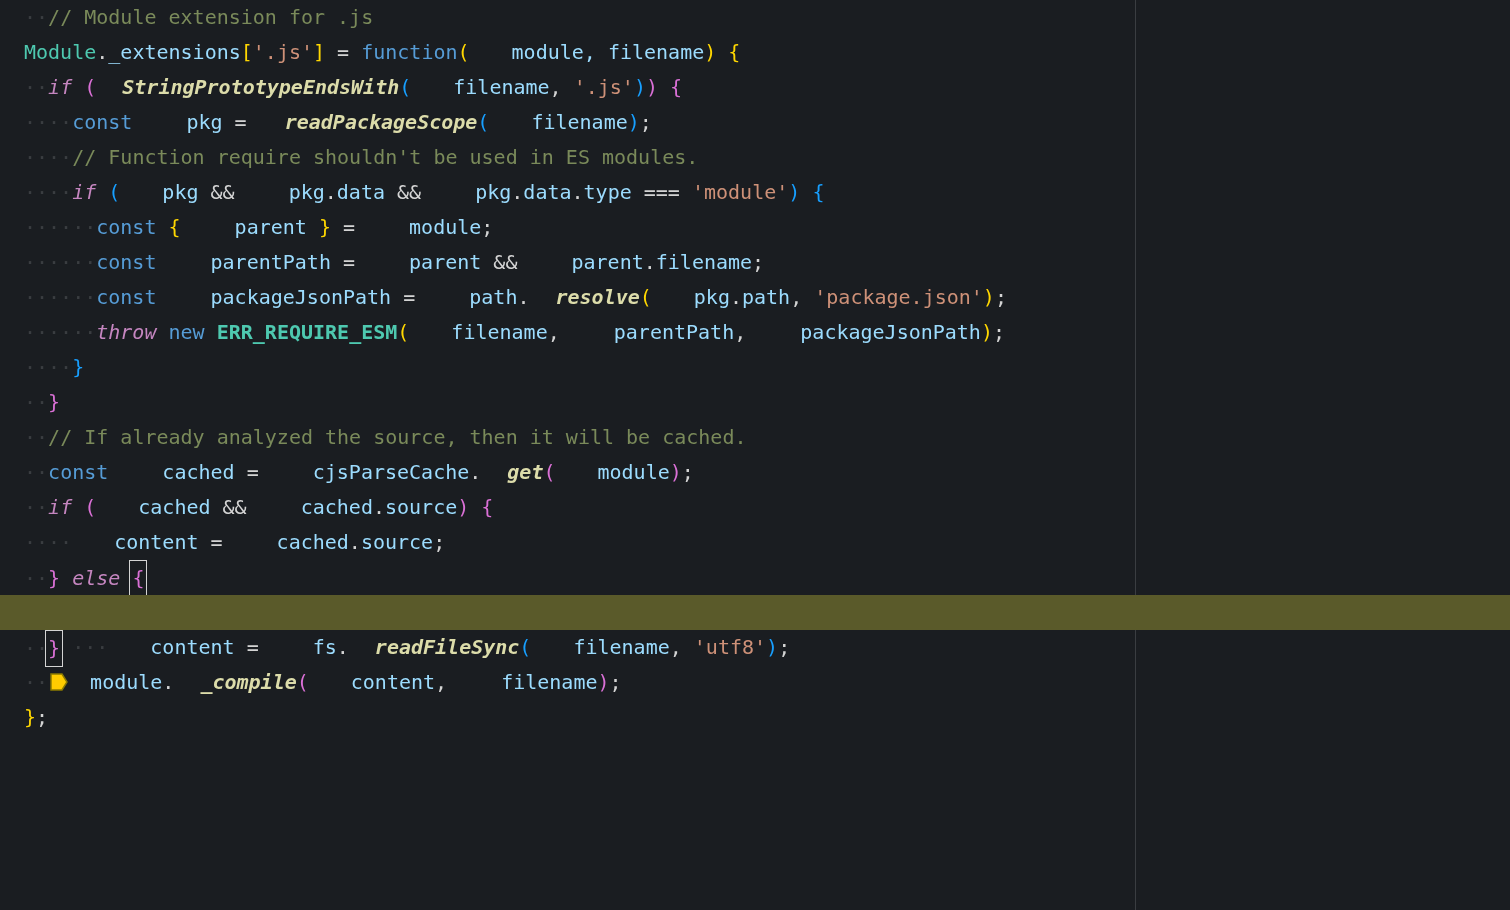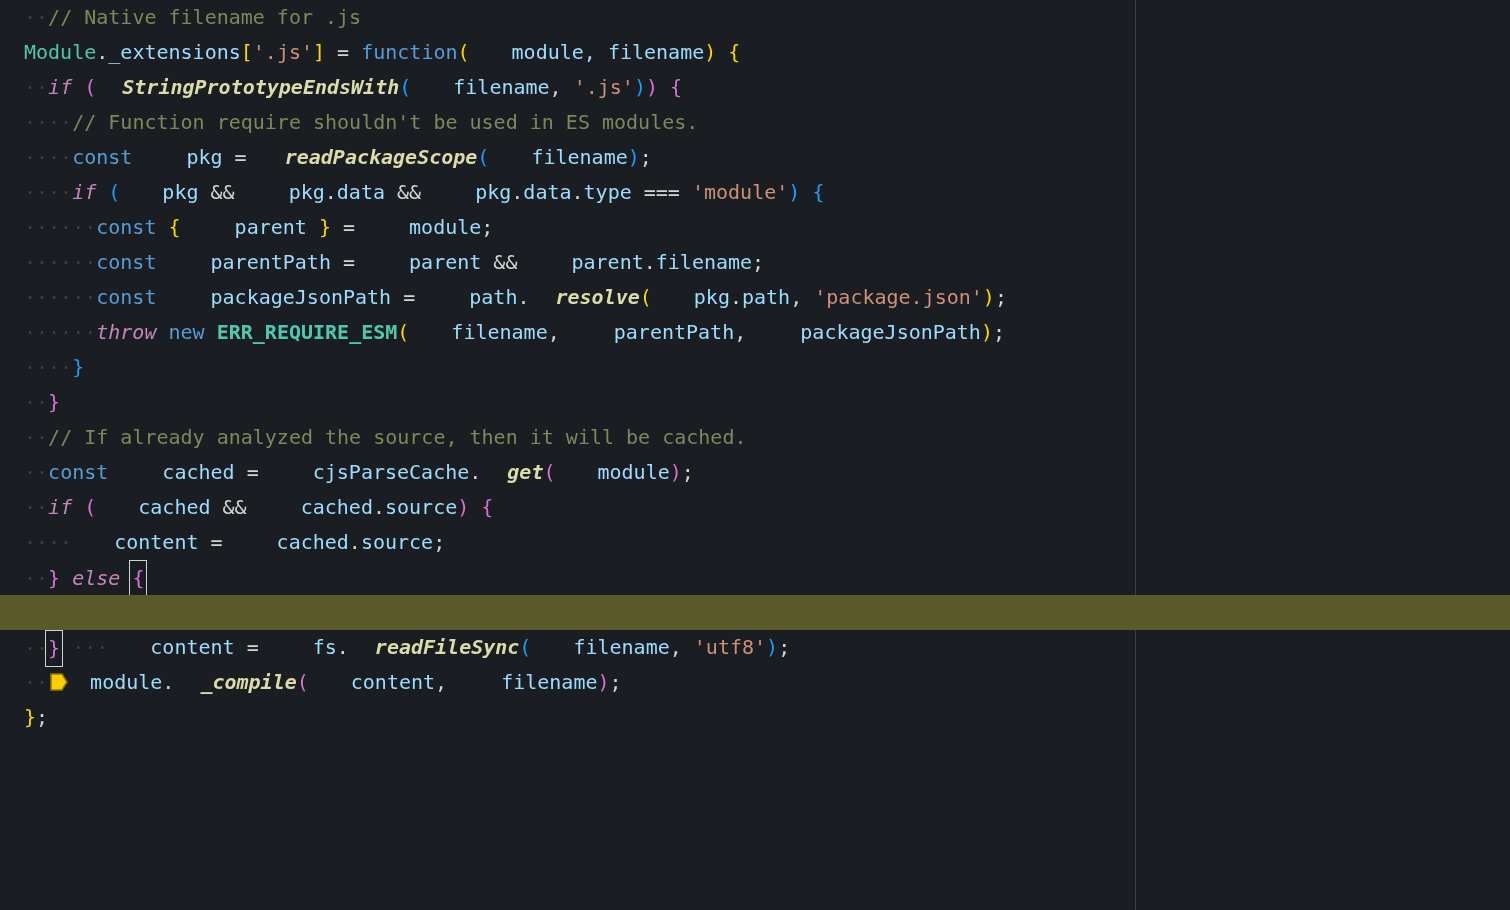--- a/index.html
+++ b/index.html
@@ -73,29 +73,29 @@
   .breakpoint-marker svg {
     display: block;
   }
 </style>
 </head>
 <body>
 
 <div class="editor">
   <div class="ruler"></div>
 
-  <div class="line"><span class="indent-dot">··</span><span class="c-comment">// Native filename for .js</span></div>
+  <div class="line"><span class="indent-dot">··</span><span class="c-comment">// Module extension for .js</span></div>
 
   <div class="line"><span class="c-object">Module</span><span class="c-punct">.</span><span class="c-prop">_extensions</span><span class="c-paren">[</span><span class="c-string">'.js'</span><span class="c-paren">]</span><span class="c-op"> = </span><span class="c-keyword2">function</span><span class="c-paren">(</span><span class="c-ident">module, filename</span><span class="c-paren">)</span><span class="c-punct"> </span><span class="c-paren">{</span></div>
 
   <div class="line"><span class="indent-dot">··</span><span class="c-keyword">if</span><span class="c-punct"> </span><span class="c-paren2">(</span><span class="c-func">StringPrototypeEndsWith</span><span class="c-paren3">(</span><span class="c-ident">filename</span><span class="c-punct">, </span><span class="c-string">'.js'</span><span class="c-paren3">)</span><span class="c-paren2">)</span><span class="c-punct"> </span><span class="c-paren2">{</span></div>
 
+  <div class="line"><span class="indent-dot">····</span><span class="c-keyword2">const</span><span class="c-punct"> </span><span class="c-ident">pkg</span><span class="c-op"> = </span><span class="c-func">readPackageScope</span><span class="c-paren3">(</span><span class="c-ident">filename</span><span class="c-paren3">)</span><span class="c-punct">;</span></div>
+
   <div class="line"><span class="indent-dot">····</span><span class="c-comment">// Function require shouldn't be used in ES modules.</span></div>
-
-  <div class="line"><span class="indent-dot">····</span><span class="c-keyword2">const</span><span class="c-punct"> </span><span class="c-ident">pkg</span><span class="c-op"> = </span><span class="c-func">readPackageScope</span><span class="c-paren3">(</span><span class="c-ident">filename</span><span class="c-paren3">)</span><span class="c-punct">;</span></div>
 
   <div class="line"><span class="indent-dot">····</span><span class="c-keyword">if</span><span class="c-punct"> </span><span class="c-paren3">(</span><span class="c-ident">pkg</span><span class="c-op"> &amp;&amp; </span><span class="c-ident">pkg</span><span class="c-punct">.</span><span class="c-prop">data</span><span class="c-op"> &amp;&amp; </span><span class="c-ident">pkg</span><span class="c-punct">.</span><span class="c-prop">data</span><span class="c-punct">.</span><span class="c-prop">type</span><span class="c-op"> === </span><span class="c-string">'module'</span><span class="c-paren3">)</span><span class="c-punct"> </span><span class="c-paren3">{</span></div>
 
   <div class="line"><span class="indent-dot">······</span><span class="c-keyword2">const</span><span class="c-punct"> </span><span class="c-paren">{</span><span class="c-punct"> </span><span class="c-ident">parent</span><span class="c-punct"> </span><span class="c-paren">}</span><span class="c-op"> = </span><span class="c-ident">module</span><span class="c-punct">;</span></div>
 
   <div class="line"><span class="indent-dot">······</span><span class="c-keyword2">const</span><span class="c-punct"> </span><span class="c-ident">parentPath</span><span class="c-op"> = </span><span class="c-ident">parent</span><span class="c-op"> &amp;&amp; </span><span class="c-ident">parent</span><span class="c-punct">.</span><span class="c-prop">filename</span><span class="c-punct">;</span></div>
 
   <div class="line"><span class="indent-dot">······</span><span class="c-keyword2">const</span><span class="c-punct"> </span><span class="c-ident">packageJsonPath</span><span class="c-op"> = </span><span class="c-ident">path</span><span class="c-punct">.</span><span class="c-func">resolve</span><span class="c-paren">(</span><span class="c-ident">pkg</span><span class="c-punct">.</span><span class="c-prop">path</span><span class="c-punct">, </span><span class="c-string">'package.json'</span><span class="c-paren">)</span><span class="c-punct">;</span></div>
 
   <div class="line"><span class="indent-dot">······</span><span class="c-keyword">throw</span><span class="c-punct"> </span><span class="c-keyword2">new</span><span class="c-punct"> </span><span class="c-class">ERR_REQUIRE_ESM</span><span class="c-paren">(</span><span class="c-ident">filename</span><span class="c-punct">, </span><span class="c-ident">parentPath</span><span class="c-punct">, </span><span class="c-ident">packageJsonPath</span><span class="c-paren">)</span><span class="c-punct">;</span></div>

